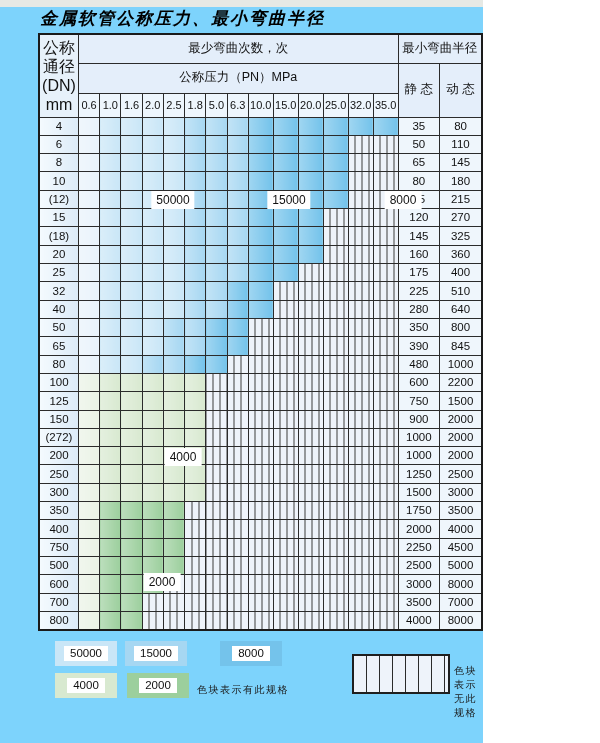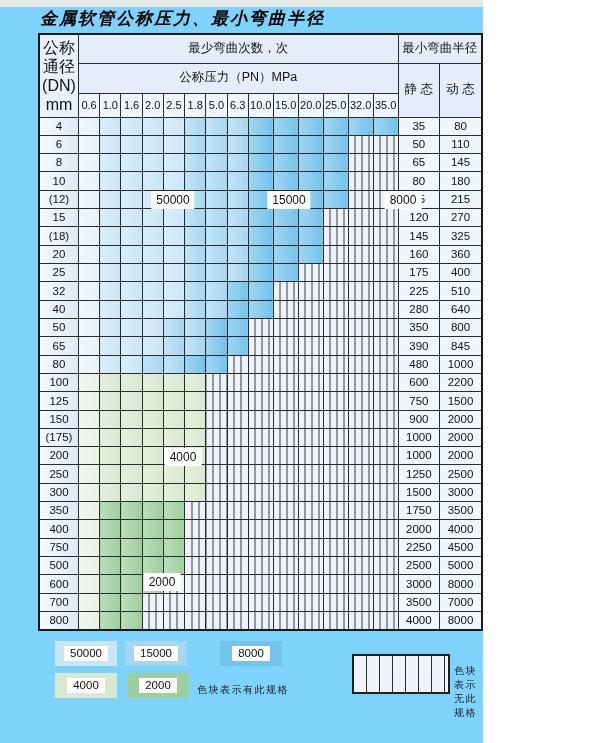--- a/index.html
+++ b/index.html
@@ -410,21 +410,21 @@
           <td class="cell z-n"></td>
           <td class="cell z-n"></td>
           <td class="cell z-n"></td>
           <td class="cell z-n"></td>
           <td class="cell z-n"></td>
           <td class="cell z-n"></td>
           <td class="sval">900</td>
           <td class="dval">2000</td>
         </tr>
         <tr class="d">
-          <td class="dn">(175)</td>
+          <td class="dn">(272)</td>
           <td class="cell z-g0"></td>
           <td class="cell z-g1"></td>
           <td class="cell z-g1"></td>
           <td class="cell z-g1"></td>
           <td class="cell z-g1"></td>
           <td class="cell z-g1"></td>
           <td class="cell z-n"></td>
           <td class="cell z-n"></td>
           <td class="cell z-n"></td>
           <td class="cell z-n"></td>

